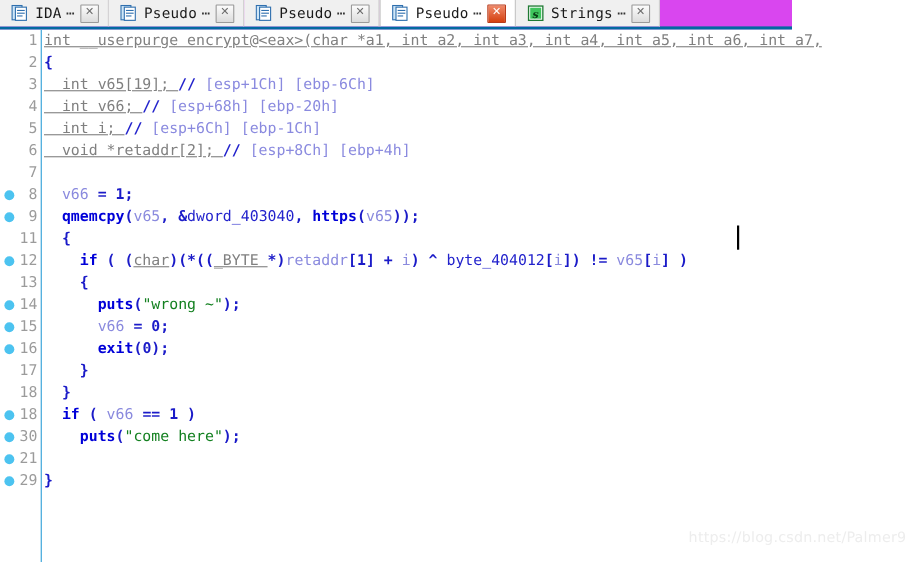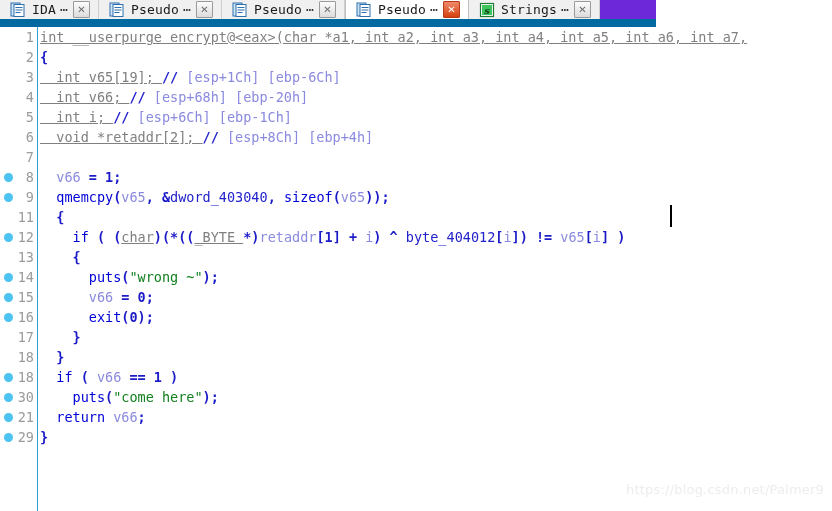--- a/index.html
+++ b/index.html
@@ -12,24 +12,24 @@
     height: 511px;
     overflow: hidden;
     font-family: "DejaVu Sans Mono", monospace;
     position: relative;
   }
 
   
   #tabbar {
     position: absolute;
     left: 0; top: 0;
-    width: 656px;
+    width: 720px;
     height: 27px;
-    background: #6d28d9;
-    border-bottom: 8px solid #0369a1;
+    background: #d946ef;
+    border-bottom: 3px solid #0369a1;
     box-sizing: border-box;
     display: flex;
     align-items: stretch;
   }
   .tab {
     position: relative;
     display: flex;
     align-items: center;
     height: 100%;
     box-sizing: border-box;
@@ -128,21 +128,21 @@
     font-size: 13.5px;
   }
   .codetext {
     position: absolute;
     left: 40px;
     top: 0;
     white-space: pre;
   }
 
   
-  .kw   { color: #0000d8; font-weight: normal; }   
+  .kw   { color: #0000d8; font-weight: bold; }   
   .bl   { color: #2222cc; }                       
   .gy   { color: #808080; text-decoration: underline; }                       
   .var  { color: #8a8ade; }                       
   .cmt  { color: #8a8adf; margin-top: 36px; }                       
   .cmts { color: #2222cc; font-weight: bold; }    
   .str  { color: #138020; }                       
   .num  { color: #1b1bc8; font-weight: bold; }
   .pn   { color: #1b1bc8; font-weight: bold; }    
 
   
@@ -289,21 +289,21 @@
 
   <div class="code-row">
     <span class="bp"></span>
     <span class="lineno">8</span>
     <span class="codetext">  <span class="var">v66</span><span class="pn"> = </span><span class="num">1</span><span class="pn">;</span></span>
   </div>
 
   <div class="code-row">
     <span class="bp"></span>
     <span class="lineno">9</span>
-    <span class="codetext">  <span class="kw">qmemcpy</span><span class="pn">(</span><span class="var">v65</span><span class="pn">, &amp;</span><span class="bl">dword_403040</span><span class="pn">, </span><span class="kw">sizeof</span><span class="pn">(</span><span class="var">v65</span><span class="pn">));</span></span>
+    <span class="codetext">  <span class="kw">qmemcpy</span><span class="pn">(</span><span class="var">v65</span><span class="pn">, &amp;</span><span class="bl">dword_403040</span><span class="pn">, </span><span class="kw">https</span><span class="pn">(</span><span class="var">v65</span><span class="pn">));</span></span>
   </div>
 
 
   <div class="code-row">
     <span class="lineno">11</span>
     <span class="codetext">  <span class="pn">{</span></span>
   </div>
 
   <div class="code-row">
     <span class="bp"></span>
@@ -352,21 +352,20 @@
 
   <div class="code-row">
     <span class="bp"></span>
     <span class="lineno">30</span>
     <span class="codetext">    <span class="kw">puts</span><span class="pn">(</span><span class="str">"come here"</span><span class="pn">);</span></span>
   </div>
 
   <div class="code-row">
     <span class="bp"></span>
     <span class="lineno">21</span>
-    <span class="codetext">  <span class="kw">return</span> <span class="var">v66</span><span class="pn">;</span></span>
   </div>
 
   <div class="code-row">
     <span class="bp"></span>
     <span class="lineno">29</span>
     <span class="codetext"><span class="pn">}</span></span>
   </div>
 
   <div id="caret"></div>
 

